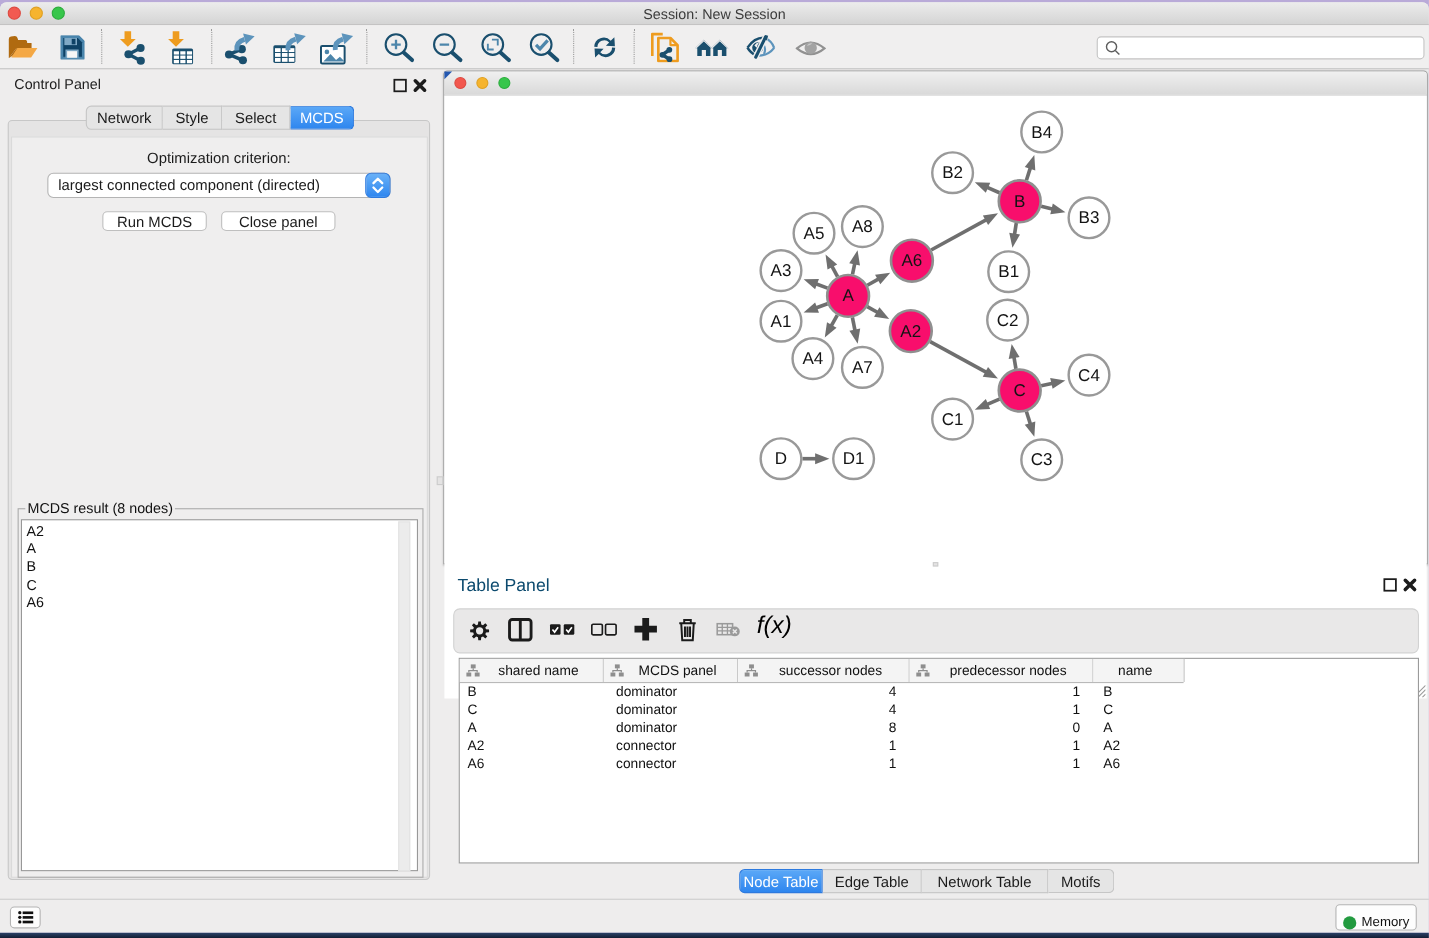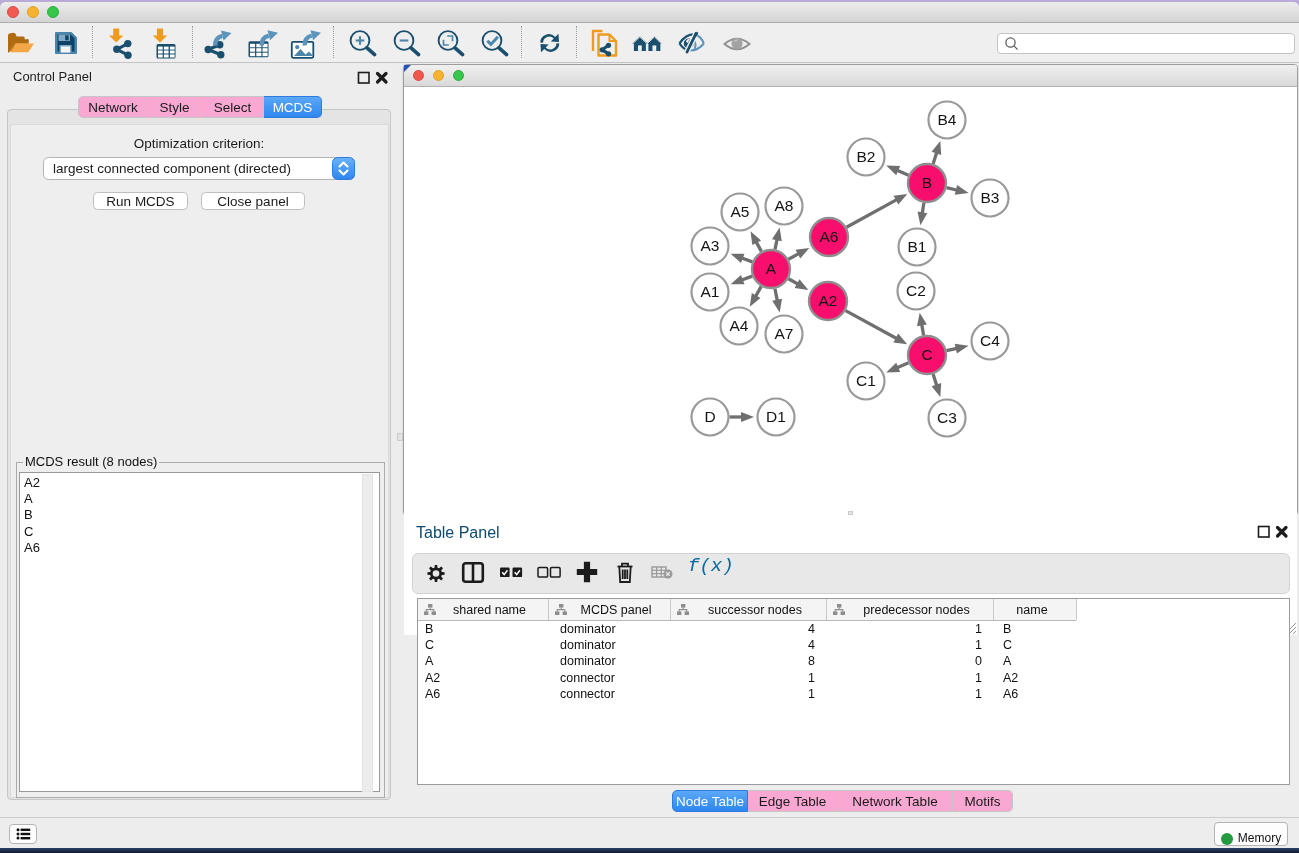--- a/index.html
+++ b/index.html
@@ -10,21 +10,21 @@
 #titlebar .t{position:absolute;top:3px;width:100%;text-align:center;font-size:13px;color:#3c3c3c}
 #toolbar{position:absolute;left:0;top:23px;width:1299px;height:40px;background:#f0efef;border-bottom:1px solid #c4c4c4}
 .sep{position:absolute;top:3px;height:32px;width:0;border-left:1px dotted #9b9b9b}
 #search{position:absolute;left:997px;top:10px;width:298px;height:21px;background:#fff;border:1px solid #c4c4c4;border-radius:4px}
 
 
 #cp-title{position:absolute;left:13px;top:69px;font-size:13px;color:#1d1d1d}
 #cp-outer{position:absolute;left:7px;top:109px;width:384px;height:691px;background:#e5e4e4;border:1px solid #c7c7c7;border-radius:4px}
 #cp-inner{position:absolute;left:10px;top:124px;width:379px;height:674px;background:#efeeee;border:1px solid #dadada}
 .tabs{position:absolute;display:flex;font-size:13.5px;color:#1b1b1b}
-.tab{background:#f9a8d4;border:1px solid #c6c6c6;border-left:none;height:22px;display:flex;align-items:center;justify-content:center}
+.tab{background:#e5e5e5;border:1px solid #c6c6c6;border-left:none;height:22px;display:flex;align-items:center;justify-content:center}
 .tab.first{border-left:1px solid #c6c6c6;border-radius:5px 0 0 5px}
 .tab.last{border-radius:0 5px 5px 0}
 .tab.sel{background:linear-gradient(#5ba8f7,#2e86ef);color:#fff;border-color:#2e7ade}
 #opt-label{position:absolute;left:0;top:136px;width:398px;text-align:center;font-size:13.5px;color:#1b1b1b}
 #dd{position:absolute;left:43px;top:157px;width:312px;height:23px;background:#fff;border:1px solid #b4b4b4;border-radius:5.5px;font-size:13.5px;color:#1b1b1b;line-height:21px;padding-left:9px}
 #dd .sp{position:absolute;right:-1px;top:-1px;width:23px;height:23px;background:linear-gradient(#69b1f8,#2e86ef);border-radius:5.5px;border:1px solid #2e7ade}
 .btn{position:absolute;background:#fff;border:1px solid #bfbfbf;border-radius:4.5px;font-size:13.5px;color:#1b1b1b;display:flex;align-items:center;justify-content:center}
 #fieldset{position:absolute;left:16px;top:462px;width:369px;height:336px;border:1px solid #ababab}
 #fieldset .legend{position:absolute;left:6px;top:-9px;background:#efeeee;padding:0 2px;font-size:13px;color:#111}
 #mlist{position:absolute;left:2px;top:9px;width:361px;height:320px;background:#fff;border:1px solid #989898;font-size:13px;color:#111;padding:2px 0 0 4px;line-height:16.2px}
@@ -50,20 +50,21 @@
 #membtn{position:absolute;left:1214px;top:822px;width:74px;height:24px;background:#fdfdfd;border:1px solid #b4b4b4;border-radius:4px;font-size:12px;color:#111;display:flex;align-items:flex-end;justify-content:center}
 #membtn .dot{width:12px;height:12px;border-radius:50%;background:#229a3f;margin-right:5px}
 #bottomstrip{position:absolute;left:0;top:848px;width:1299px;height:5px;background:linear-gradient(#2a4168,#111b30)}
 .splitdot{position:absolute;background:#e4e3e3;border:1px solid #cccccc}
 </style></head><body>
 <div id="app"></div>
 <div id="titlebar">
  <div class="tl" style="left:7px;background:#f25a51;border:0.5px solid #dd4b42"></div>
  <div class="tl" style="left:27px;background:#f6b42e;border:0.5px solid #e0a123"></div>
  <div class="tl" style="left:47px;background:#37c64b;border:0.5px solid #2cad3e"></div>
+ <div class="t">Session: New Session</div>
 </div>
 <div id="toolbar">
  <div class="sep" style="left:92px"></div>
  <div class="sep" style="left:192px"></div>
  <div class="sep" style="left:333px"></div>
  <div class="sep" style="left:521px"></div>
  <div class="sep" style="left:576px"></div>
  <div id="search">
       <svg width="16" height="16" viewBox="0 0 16 16" style="position:absolute;left:6px;top:2px">
         <circle cx="6.5" cy="6.5" r="4.6" fill="none" stroke="#5e5e5e" stroke-width="1.3"></circle>
@@ -387,21 +388,21 @@
     </svg>
     <svg class="abs" style="left:236px;top:5px" width="30" height="26" viewBox="0 0 30 26">
       <rect x="3" y="8" width="14" height="10" fill="none" stroke="#9a9a9a" stroke-width="1.4"></rect>
       <line x1="3" y1="11.3" x2="17" y2="11.3" stroke="#9a9a9a" stroke-width="1.2"></line>
       <line x1="3" y1="14.6" x2="17" y2="14.6" stroke="#9a9a9a" stroke-width="1.2"></line>
       <line x1="7.6" y1="8" x2="7.6" y2="18" stroke="#9a9a9a" stroke-width="1.2"></line>
       <line x1="12.3" y1="8" x2="12.3" y2="18" stroke="#9a9a9a" stroke-width="1.2"></line>
       <circle cx="19" cy="15" r="4.5" fill="#9a9a9a"></circle>
       <path d="M17.2 13.2 l3.6 3.6 M20.8 13.2 l-3.6 3.6" stroke="#e9e8e8" stroke-width="1.3"></path>
     </svg>
-    <div class="abs" style="left:275px;top:1px;font-family:Liberation Mono, monospace;font-style:italic;font-size:19px;color:#0369a1">f(x)</div>
+    <div class="abs" style="left:275px;top:1px;font-family:Liberation Sans, sans-serif;font-style:italic;font-size:22px;color:#000000">f(x)</div>
   </div>
 <div id="tbl">
     <div class="th" style="left:0px;width:131px">
       <svg width="14" height="13" viewBox="0 0 14 13" style="margin:0 0 0 5px;flex:none">
         <g fill="#8e8e8e">
           <rect x="5" y="1" width="4.4" height="3.6"></rect>
           <rect x="1" y="8.4" width="4.4" height="3.6"></rect>
           <rect x="8.6" y="8.4" width="4.4" height="3.6"></rect>
         </g>
         <g stroke="#8e8e8e" stroke-width="1.1" fill="none">

